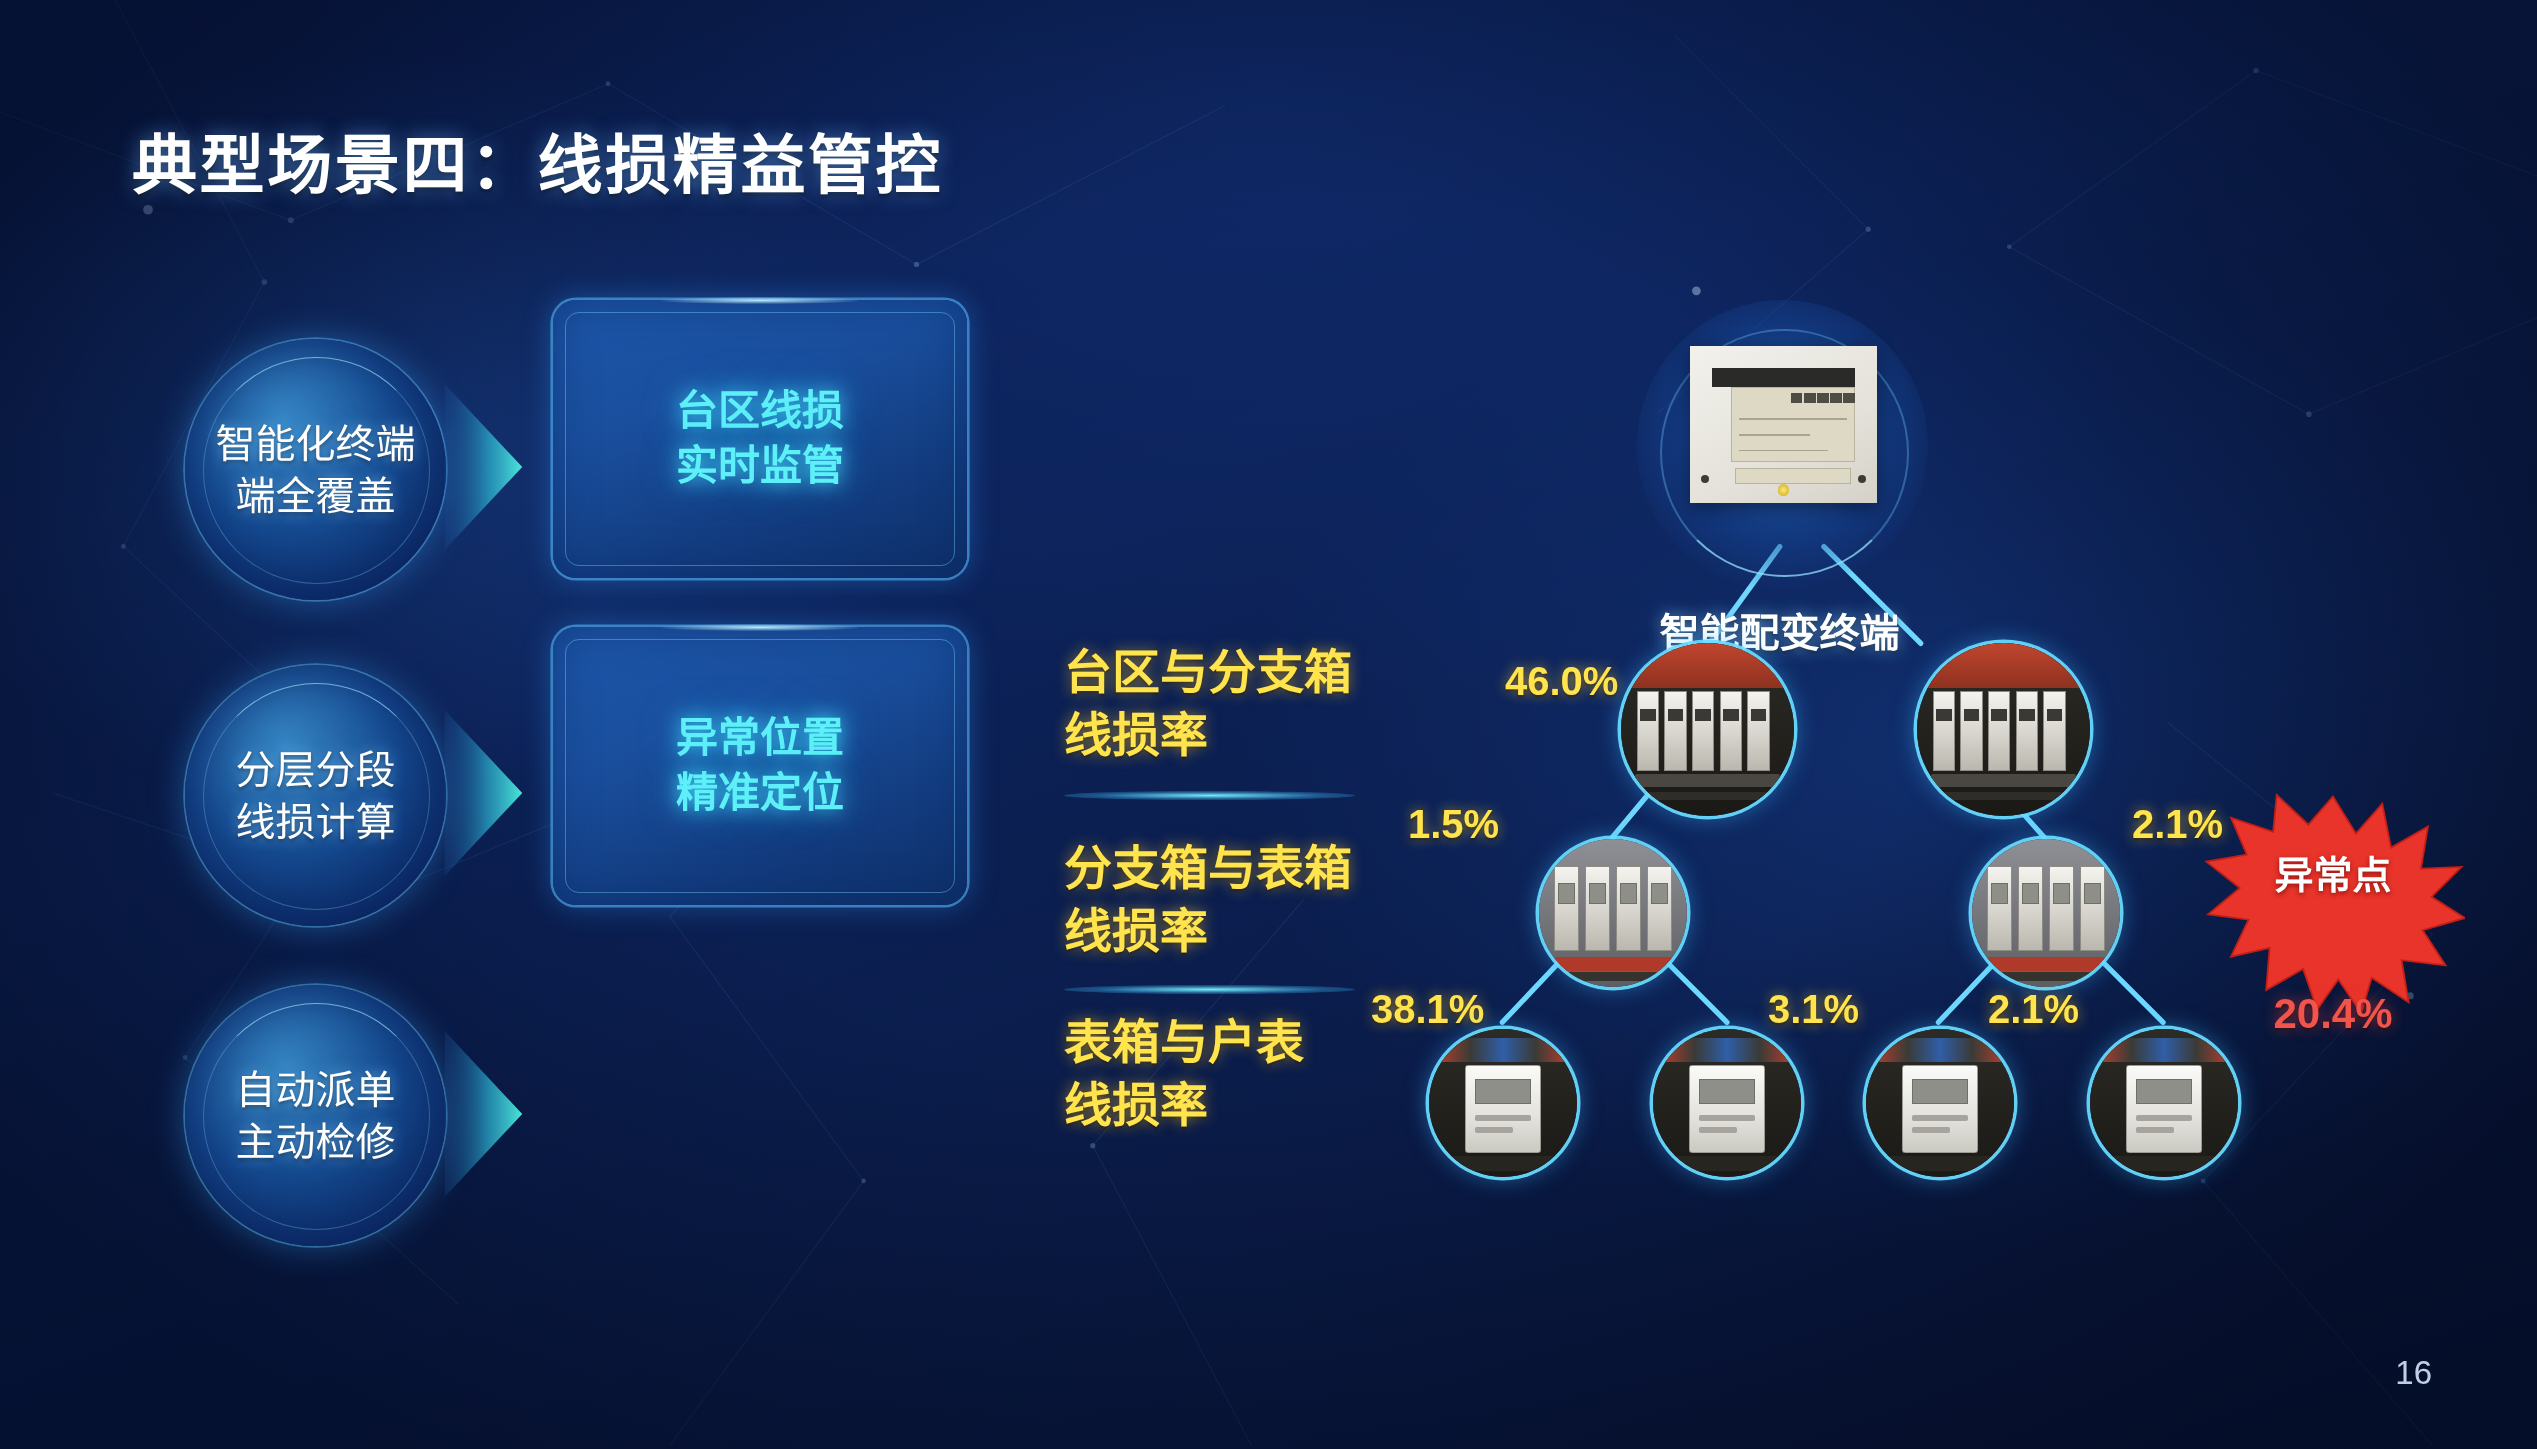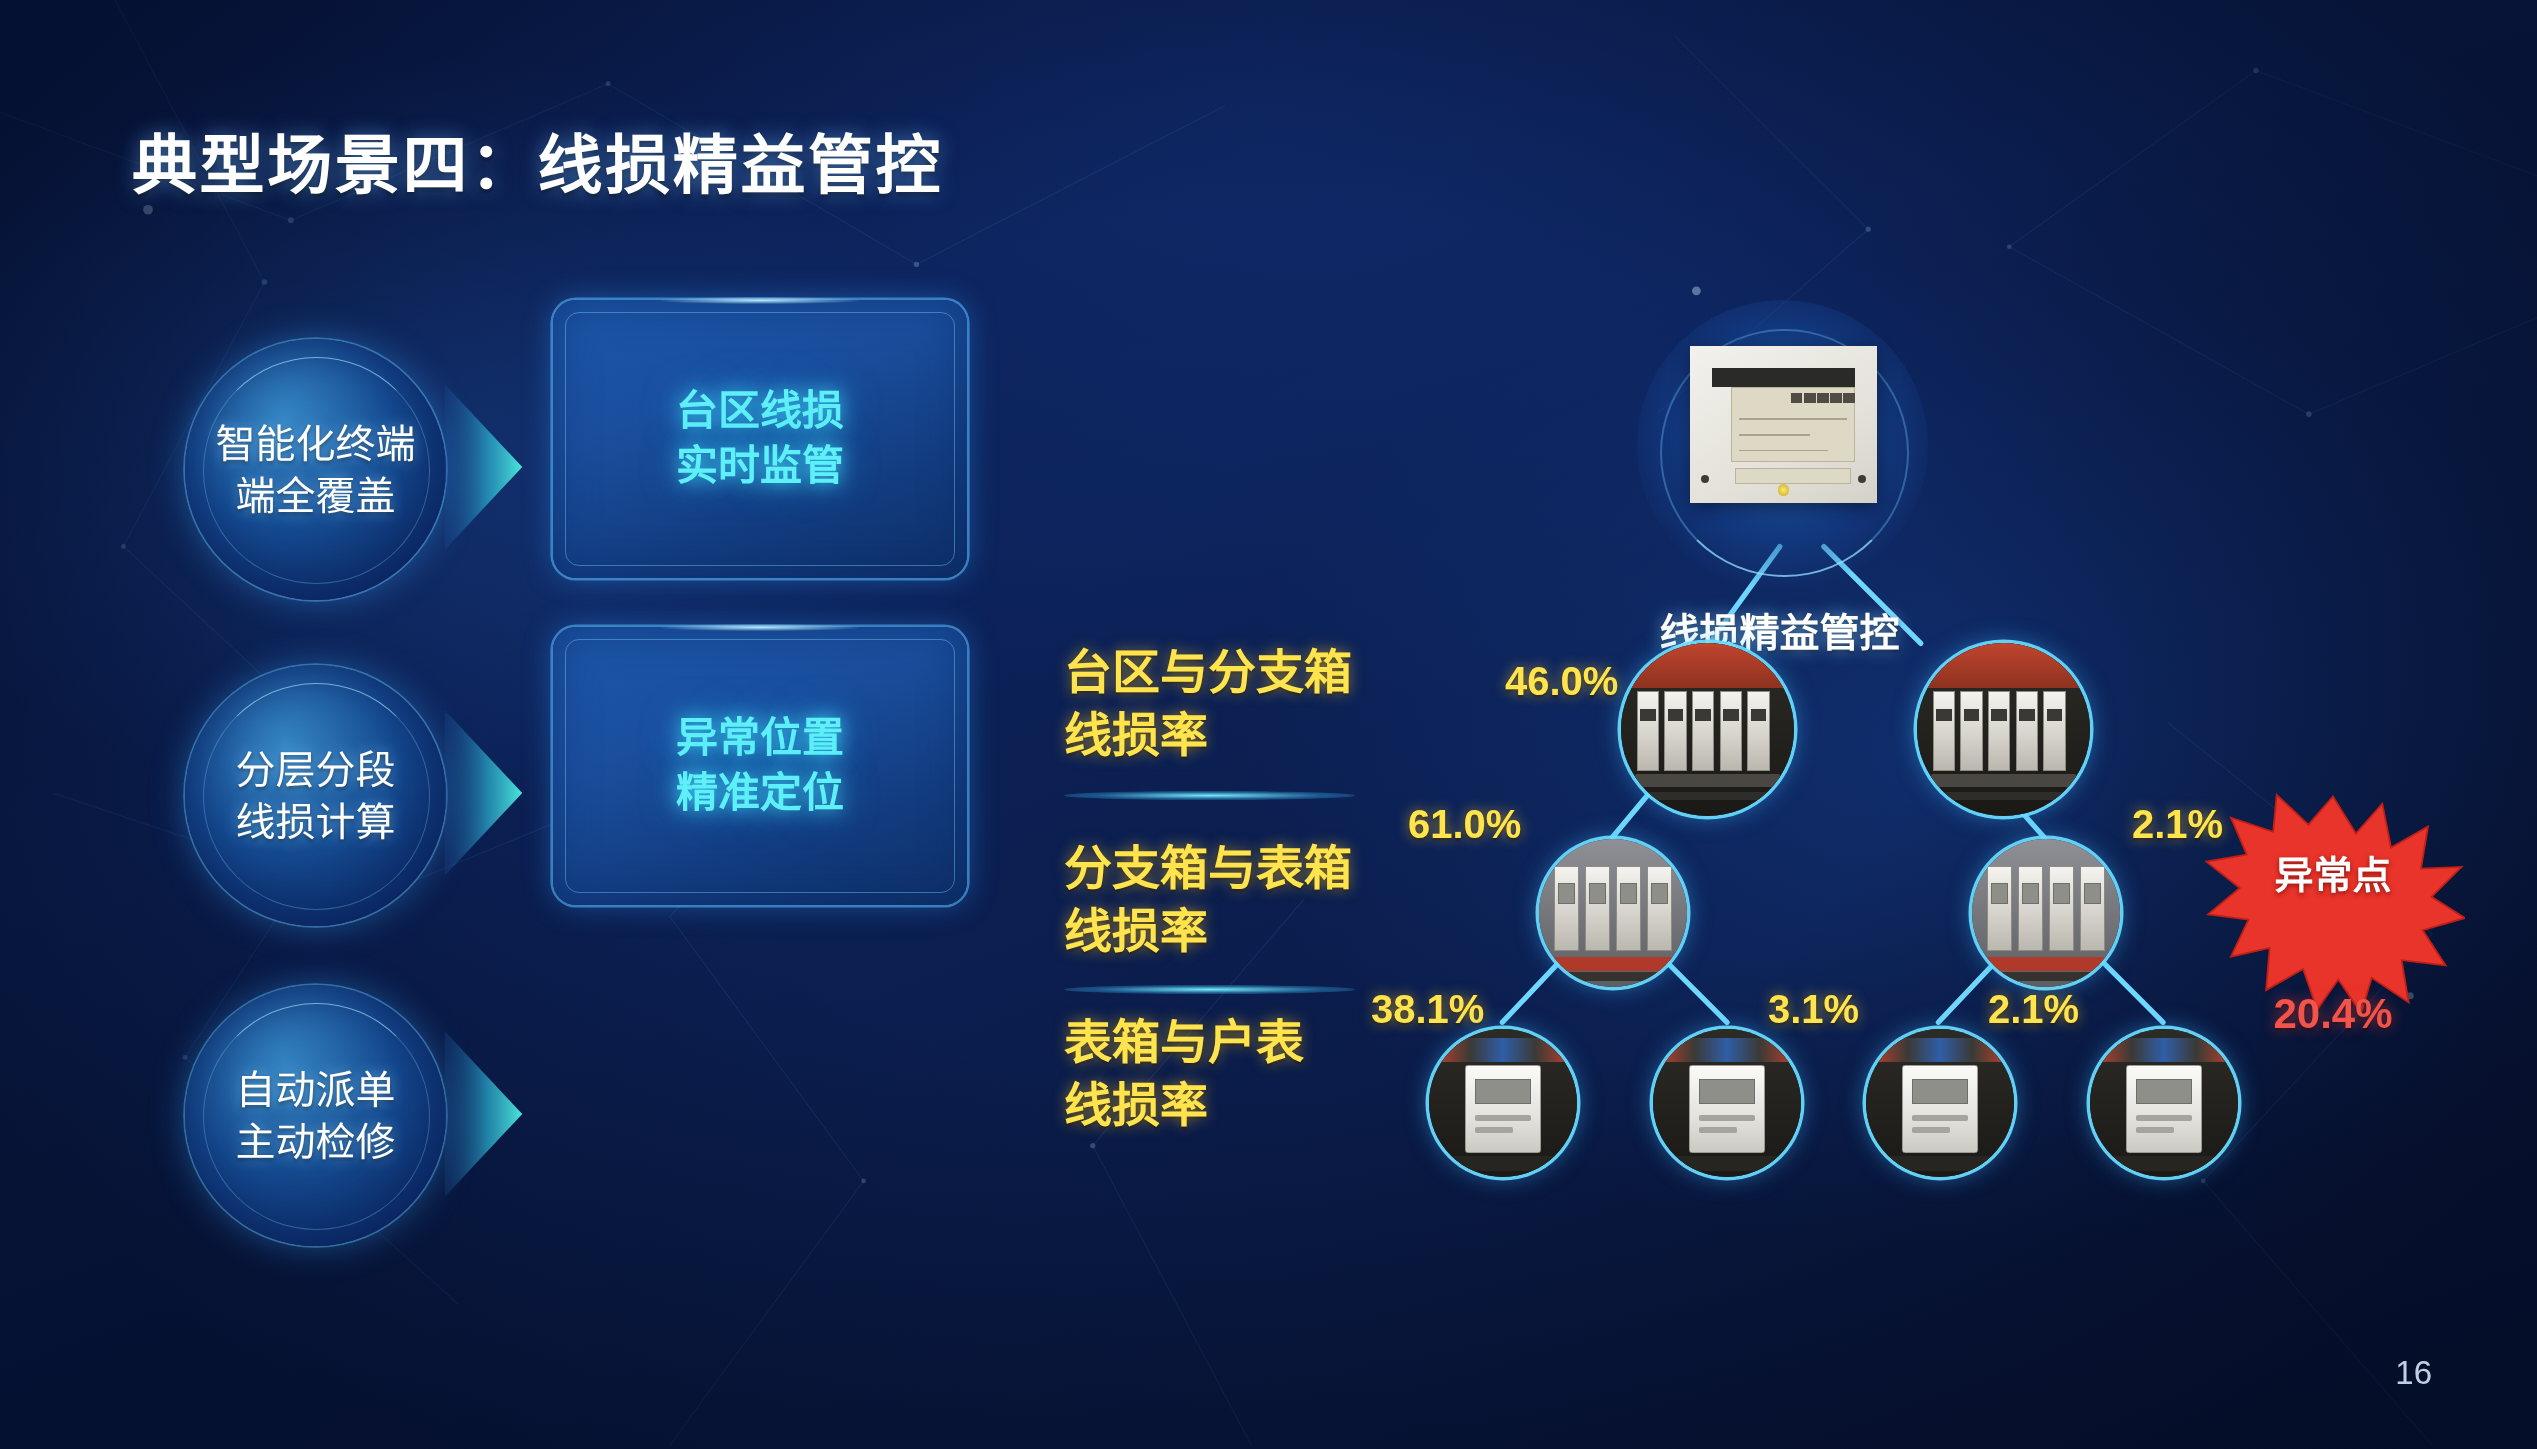--- a/index.html
+++ b/index.html
@@ -308,21 +308,21 @@
       <div class="term-led" style="left:75%; top:30%;"></div>
       <div class="term-led" style="left:82%; top:30%;"></div>
       <div class="term-row" style="left:26%; top:46%; width:58%;"></div>
       <div class="term-row" style="left:26%; top:56%; width:38%;"></div>
       <div class="term-row" style="left:26%; top:66%; width:48%;"></div>
       <div class="term-panel" style="left:24%; top:78%; width:62%; height:10%;"></div>
       <div class="term-screw" style="left:6%; top:82%;"></div>
       <div class="term-screw" style="right:6%; top:82%;"></div>
       <div class="term-dot" style="left:47%; top:88%;"></div>
     </div>
-    <div id="terminal-caption">线损精益管控</div>
+    <div id="terminal-caption">智能配变终端</div>
 
     <div class="pct" style="left:148px; top:368px;">46.0%</div>
     <div class="pct" style="left:590px; top:368px;">3.0%</div>
 
     <div class="node node-lg" style="left:264px; top:352px;">
       <div class="art art-bg-dark">
         <div class="brk-top"></div>
         <div class="brk" style="left:9%; top:28%; width:13%; height:46%;"></div>
         <div class="brk" style="left:25%; top:28%; width:13%; height:46%;"></div>
         <div class="brk" style="left:41%; top:28%; width:13%; height:46%;"></div>
@@ -349,21 +349,21 @@
         <div class="brk-lever" style="left:11%; top:38%; width:9%; height:7%;"></div>
         <div class="brk-lever" style="left:27%; top:38%; width:9%; height:7%;"></div>
         <div class="brk-lever" style="left:43%; top:38%; width:9%; height:7%;"></div>
         <div class="brk-lever" style="left:59%; top:38%; width:9%; height:7%;"></div>
         <div class="brk-lever" style="left:75%; top:38%; width:9%; height:7%;"></div>
         <div class="wire" style="left:8%; top:76%; width:84%; height:7%; background:#4a4743;"></div>
         <div class="wire" style="left:8%; top:86%; width:84%; height:5%; background:#2f2d2a;"></div>
       </div>
     </div>
 
-    <div class="pct" style="left:51px; top:511px;">61.0%</div>
+    <div class="pct" style="left:51px; top:511px;">1.5%</div>
     <div class="pct" style="left:775px; top:511px;">2.1%</div>
 
     <div class="node node-md" style="left:182px; top:548px;">
       <div class="art art-bg-light">
         <div class="brk" style="left:10%; top:18%; width:17%; height:58%;"></div>
         <div class="brk" style="left:31%; top:18%; width:17%; height:58%;"></div>
         <div class="brk" style="left:52%; top:18%; width:17%; height:58%;"></div>
         <div class="brk" style="left:73%; top:18%; width:17%; height:58%;"></div>
         <div class="meter-win" style="left:13%; top:30%; width:11%; height:14%;"></div>
         <div class="meter-win" style="left:34%; top:30%; width:11%; height:14%;"></div>

